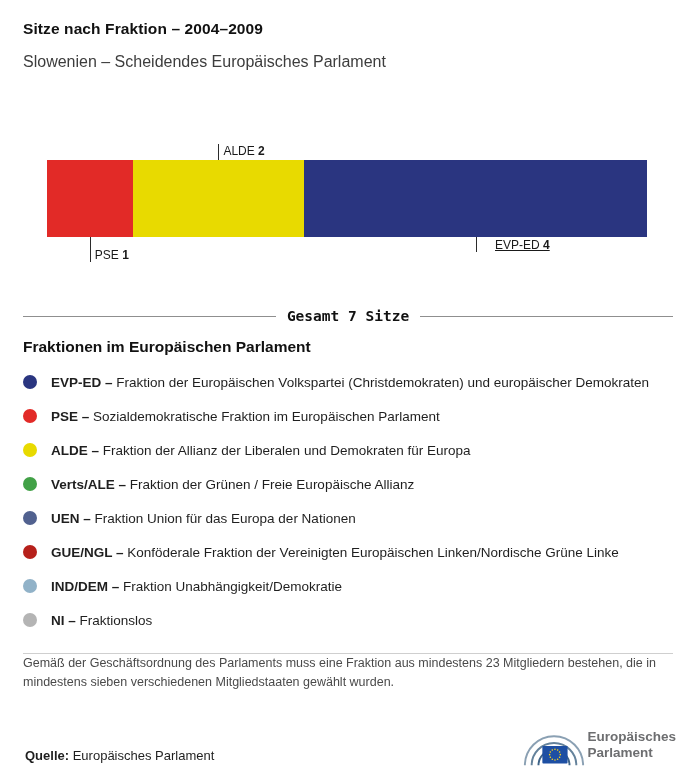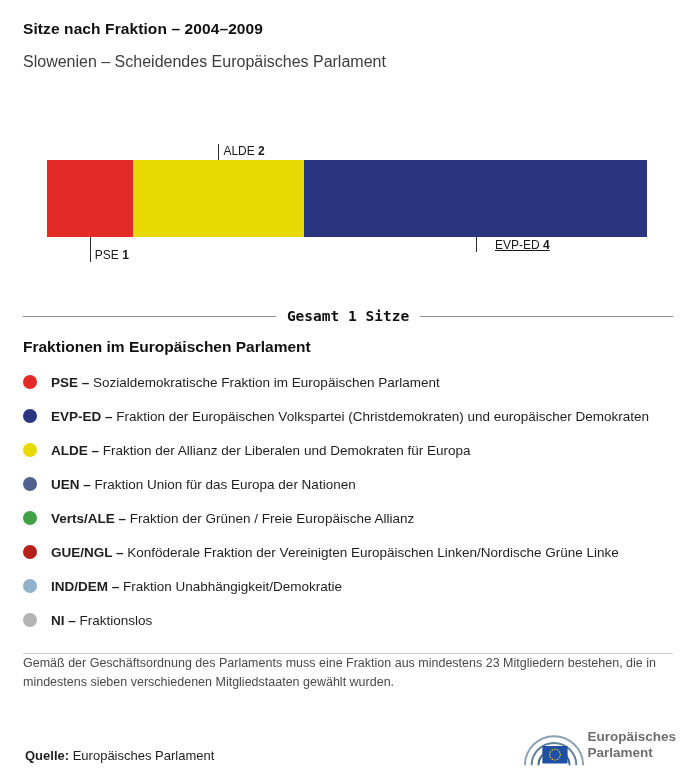--- a/index.html
+++ b/index.html
@@ -130,46 +130,46 @@
       <div class="seg" style="left: 85.7143px; width: 171.429px; background: rgb(232, 218, 0);"></div>
       <div class="tick" style="left: 171.429px; height: 16px; top: 12px;"></div>
       <div class="bar-label" style="left: 176.429px; top: 12px;"><span>ALDE </span><b>2</b></div>
       <div class="seg" style="left: 257.143px; width: 342.857px; background: rgb(42, 53, 128);"></div>
       <div class="tick" style="left: 428.571px; height: 15px; top: 105px;"></div>
       <div class="bar-label" style="left: 448px; top: 106px; text-decoration: underline;"><span>EVP-ED </span><b>4</b></div>
     </div>
 
   <div class="total-row">
     <div class="rule"></div>
-    <div class="total-label">Gesamt 1 Sitze</div>
+    <div class="total-label">Gesamt 7 Sitze</div>
     <div class="rule"></div>
   </div>
 
   <h3 class="legend-heading">Fraktionen im Europäischen Parlament</h3>
 
   <div class="legend" id="legend">
       <div class="legend-item">
+        <span class="dot" style="background: rgb(42, 53, 128);"></span>
+        <span class="legend-text"><b>EVP-ED –</b> Fraktion der Europäischen Volkspartei (Christdemokraten) und europäischer Demokraten</span>
+      </div>
+      <div class="legend-item">
         <span class="dot" style="background: rgb(226, 42, 39);"></span>
         <span class="legend-text"><b>PSE –</b> Sozialdemokratische Fraktion im Europäischen Parlament</span>
       </div>
       <div class="legend-item">
-        <span class="dot" style="background: rgb(42, 53, 128);"></span>
-        <span class="legend-text"><b>EVP-ED –</b> Fraktion der Europäischen Volkspartei (Christdemokraten) und europäischer Demokraten</span>
-      </div>
-      <div class="legend-item">
         <span class="dot" style="background: rgb(232, 218, 0);"></span>
         <span class="legend-text"><b>ALDE –</b> Fraktion der Allianz der Liberalen und Demokraten für Europa</span>
       </div>
       <div class="legend-item">
+        <span class="dot" style="background: rgb(66, 161, 71);"></span>
+        <span class="legend-text"><b>Verts/ALE –</b> Fraktion der Grünen / Freie Europäische Allianz</span>
+      </div>
+      <div class="legend-item">
         <span class="dot" style="background: rgb(81, 97, 143);"></span>
         <span class="legend-text"><b>UEN –</b> Fraktion Union für das Europa der Nationen</span>
-      </div>
-      <div class="legend-item">
-        <span class="dot" style="background: rgb(66, 161, 71);"></span>
-        <span class="legend-text"><b>Verts/ALE –</b> Fraktion der Grünen / Freie Europäische Allianz</span>
       </div>
       <div class="legend-item">
         <span class="dot" style="background: rgb(182, 32, 27);"></span>
         <span class="legend-text"><b>GUE/NGL –</b> Konföderale Fraktion der Vereinigten Europäischen Linken/Nordische Grüne Linke</span>
       </div>
       <div class="legend-item">
         <span class="dot" style="background: rgb(145, 178, 200);"></span>
         <span class="legend-text"><b>IND/DEM –</b> Fraktion Unabhängigkeit/Demokratie</span>
       </div>
       <div class="legend-item">

